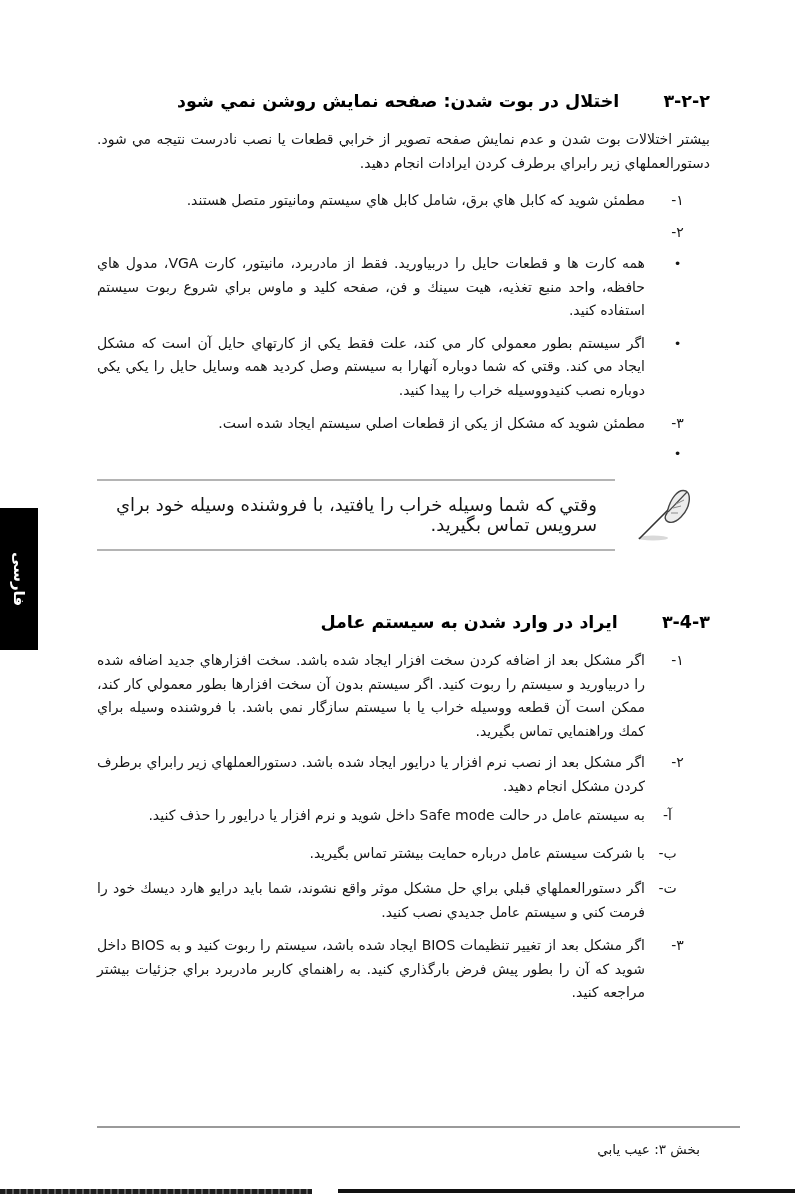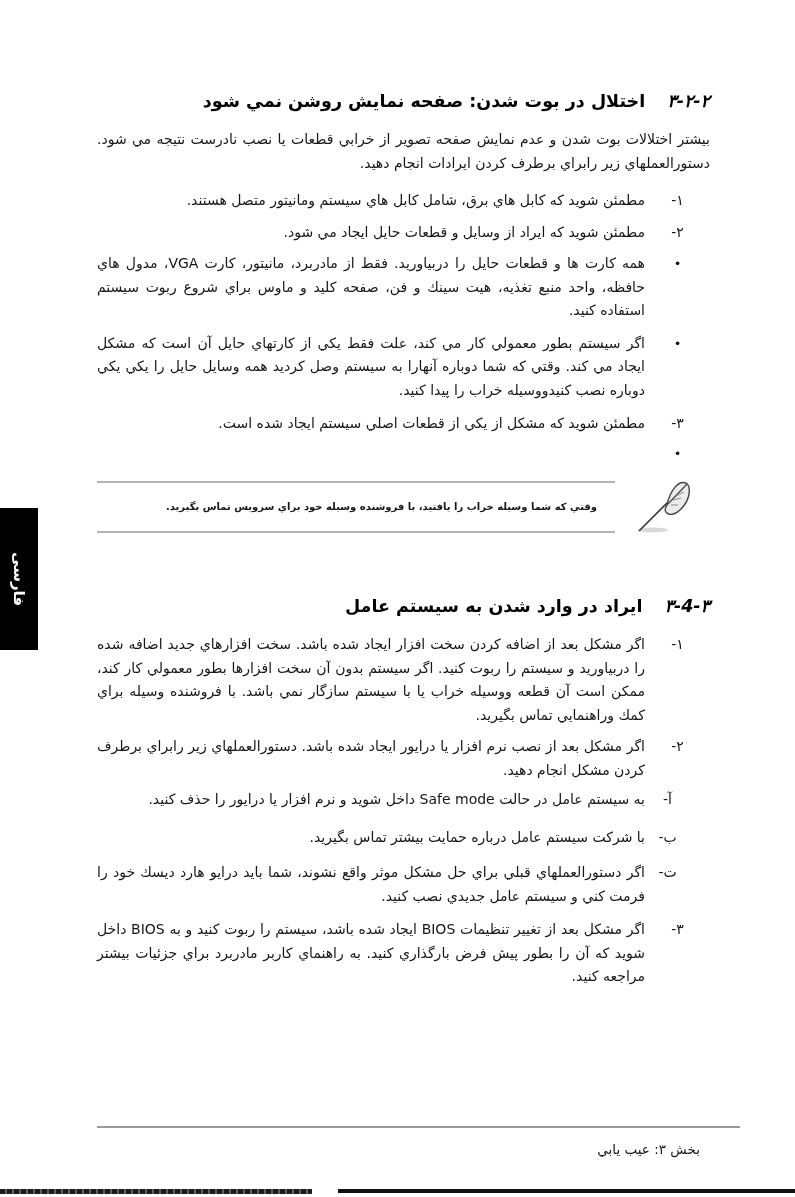--- a/index.html
+++ b/index.html
@@ -23,21 +23,21 @@
     color:#fff; font-size:15px; font-weight:bold; letter-spacing:1px; white-space:nowrap;
   }
 
   
   .page {
     position:absolute; left:97px; top:0; width:613px; padding-top:86px;
     font-size:14px; line-height:23.5px;
   }
 
   h2.sec-head { font-size:17.5px; line-height:30px; font-weight:bold; color:#000; }
-  .sec-num { direction:ltr; unicode-bidi:isolate; margin-left:16px;font-style:italic; }
+  .sec-num { direction:ltr; unicode-bidi:isolate; margin-left:38px; }
 
   .intro { margin-top:12px; text-align:justify; }
 
   .list { margin-top:12px; }
   .item { display:flex; }
   .item + .item { margin-top:8px; }
   .item .marker { flex:0 0 65px; text-align:center; white-space:nowrap; }
   .item .marker.bullet { font-size:13px; }
   .item .txt { flex:1; text-align:justify; }
   .item .txt.single { }
@@ -47,21 +47,21 @@
   .item.m9  { margin-top:9px; }
   .item.m10 { margin-top:10px; }
   .item.m12 { margin-top:12px; }
   .item.m14 { margin-top:14px; }
 
   
   .note { margin-top:14px; display:flex; align-items:center; }
   .note-icon-box { flex:0 0 95px; display:flex; align-items:center; justify-content:center; }
   .note-body {
     flex:1; border-top:2px solid #b4b4b4; border-bottom:2px solid #b4b4b4;
-    padding:14px 18px; font-size:10px; line-height:20px; text-align:right;font-weight:bold;
+    padding:14px 18px; font-size:18px; line-height:20px; text-align:right;
   }
 
   .sec2-head { margin-top:56px; }
 
   
   .footer {
     position:absolute; left:97px; top:1126px; width:643px;
     border-top:2px solid #9a9a9a;
   }
   .footer-text { padding:13px 40px 0 0; text-align:right; font-size:13.5px; }
@@ -91,21 +91,20 @@
 
   <p class="intro">بیشتر اختلالات بوت شدن و عدم نمایش صفحه تصویر از خرابي قطعات یا نصب نادرست نتیجه مي شود. دستورالعملهاي زیر رابراي برطرف کردن ایرادات انجام دهید.</p>
 
   <div class="list">
     <div class="item m14">
       <span class="marker">۱-</span>
       <div class="txt single">مطمئن شوید که کابل هاي برق، شامل کابل هاي سیستم ومانیتور متصل هستند.</div>
     </div>
     <div class="item">
       <span class="marker">۲-</span>
-      <div class="txt single">مطمئن شوید که ایراد از وسایل و قطعات حایل ایجاد مي شود.</div>
     </div>
     <div class="item">
       <span class="marker bullet">•</span>
       <div class="txt">همه کارت ها و قطعات حایل را دربیاورید. فقط از مادربرد، مانیتور، کارت VGA، مدول هاي حافظه، واحد منبع تغذیه، هیت سینك و فن، صفحه کلید و ماوس براي شروع ربوت سیستم استفاده کنید.</div>
     </div>
     <div class="item m9">
       <span class="marker bullet">•</span>
       <div class="txt">اگر سیستم بطور معمولي کار مي کند، علت فقط یکي از کارتهاي حایل آن است که مشکل ایجاد مي کند. وقتي که شما دوباره آنهارا به سیستم وصل کردید همه وسایل حایل را یکي یکي دوباره نصب کنیدووسیله خراب را پیدا کنید.</div>
     </div>
     <div class="item m10">

